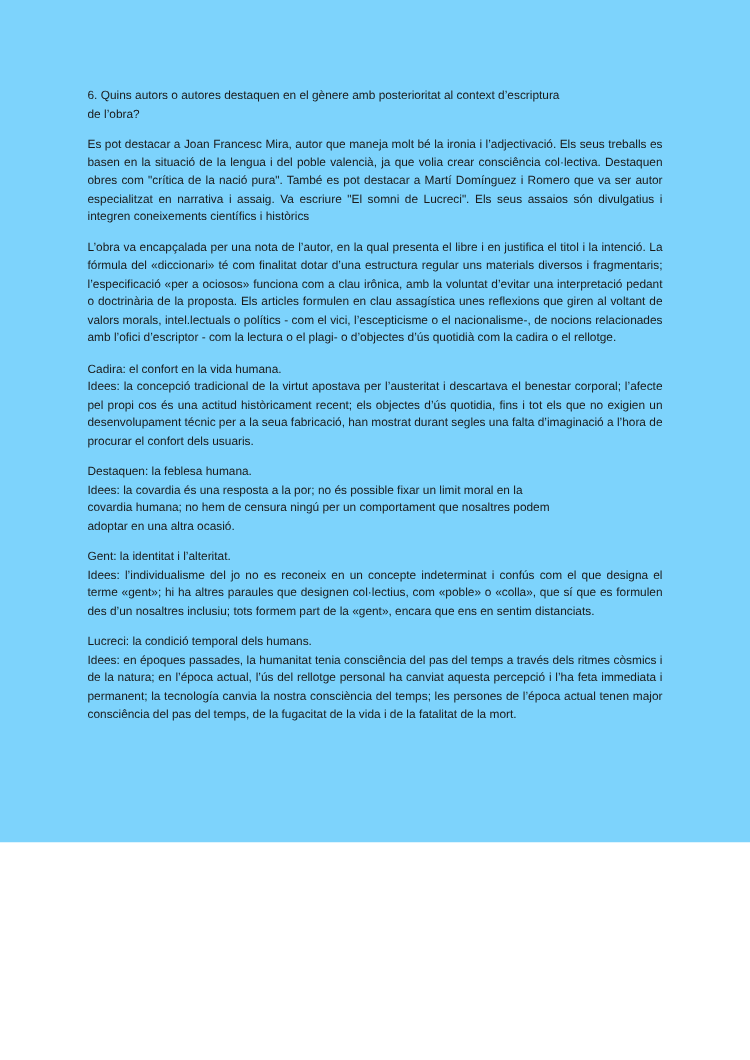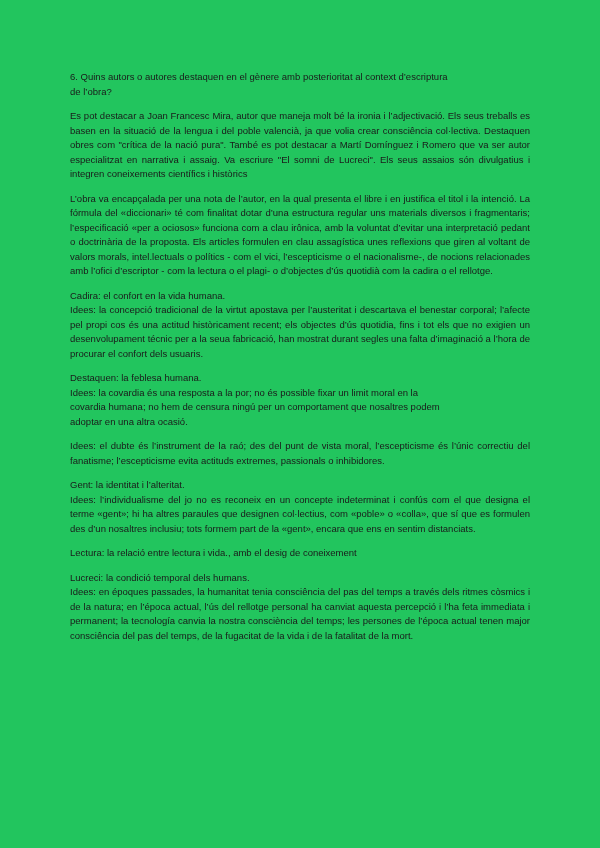--- a/index.html
+++ b/index.html
@@ -4,22 +4,22 @@
 <title>Document</title>
 <style>
   html, body {
     margin: 0;
     padding: 0;
     background: #ffffff;
   }
   .page {
     position: relative;
     width: 600px;
-    height: 848px;
-    background: #22c55e;
+    height: 674px;
+    background: #7dd3fc;
     overflow: hidden;
     font-family: "Liberation Sans", sans-serif;
   }
   .content {
     padding: 70px 70px 0 70px;
     width: 460px;
     color: #1a1a1a;
     font-size: 9.5px;
     line-height: 14.5px;
     -webkit-font-smoothing: antialiased;
@@ -61,30 +61,28 @@
     </div>
 
     <div class="entry">
       <p>Destaquen: la feblesa humana.</p>
       <p class="preline">Idees: la covardia és una resposta a la por; no és possible fixar un limit moral en la
 covardia humana; no hem de censura ningú per un comportament que nosaltres podem
 adoptar en una altra ocasió.</p>
     </div>
 
     <div class="entry">
-      <p class="just">Idees: el dubte és l’instrument de la raó; des del punt de vista moral, l’escepticisme és l’únic correctiu del fanatisme; l’escepticisme evita actituds extremes, passionals o inhibidores.</p>
     </div>
 
     <div class="entry">
       <p>Gent: la identitat i l’alteritat.</p>
       <p class="just">Idees: l’individualisme del jo no es reconeix en un concepte indeterminat i confús com el que designa el terme «gent»; hi ha altres paraules que designen col·lectius, com «poble» o «colla», que sí que es formulen des d’un nosaltres inclusiu; tots formem part de la «gent», encara que ens en sentim distanciats.</p>
     </div>
 
     <div class="entry">
-      <p>Lectura: la relació entre lectura i vida., amb  el desig de coneixement</p>
     </div>
 
     <div class="entry">
       <p>Lucreci: la condició temporal dels humans.</p>
       <p class="just">Idees: en époques passades, la humanitat tenia consciência del pas del temps a través dels ritmes còsmics i de la natura; en l’época actual, l’ús del rellotge personal ha canviat aquesta percepció i l’ha feta immediata i permanent; la tecnología canvia la nostra consciència del temps; les persones de l’época actual tenen major consciência del pas del temps, de la fugacitat de la vida i de la fatalitat de la mort.</p>
     </div>
 
   </div>
 </div>
 

